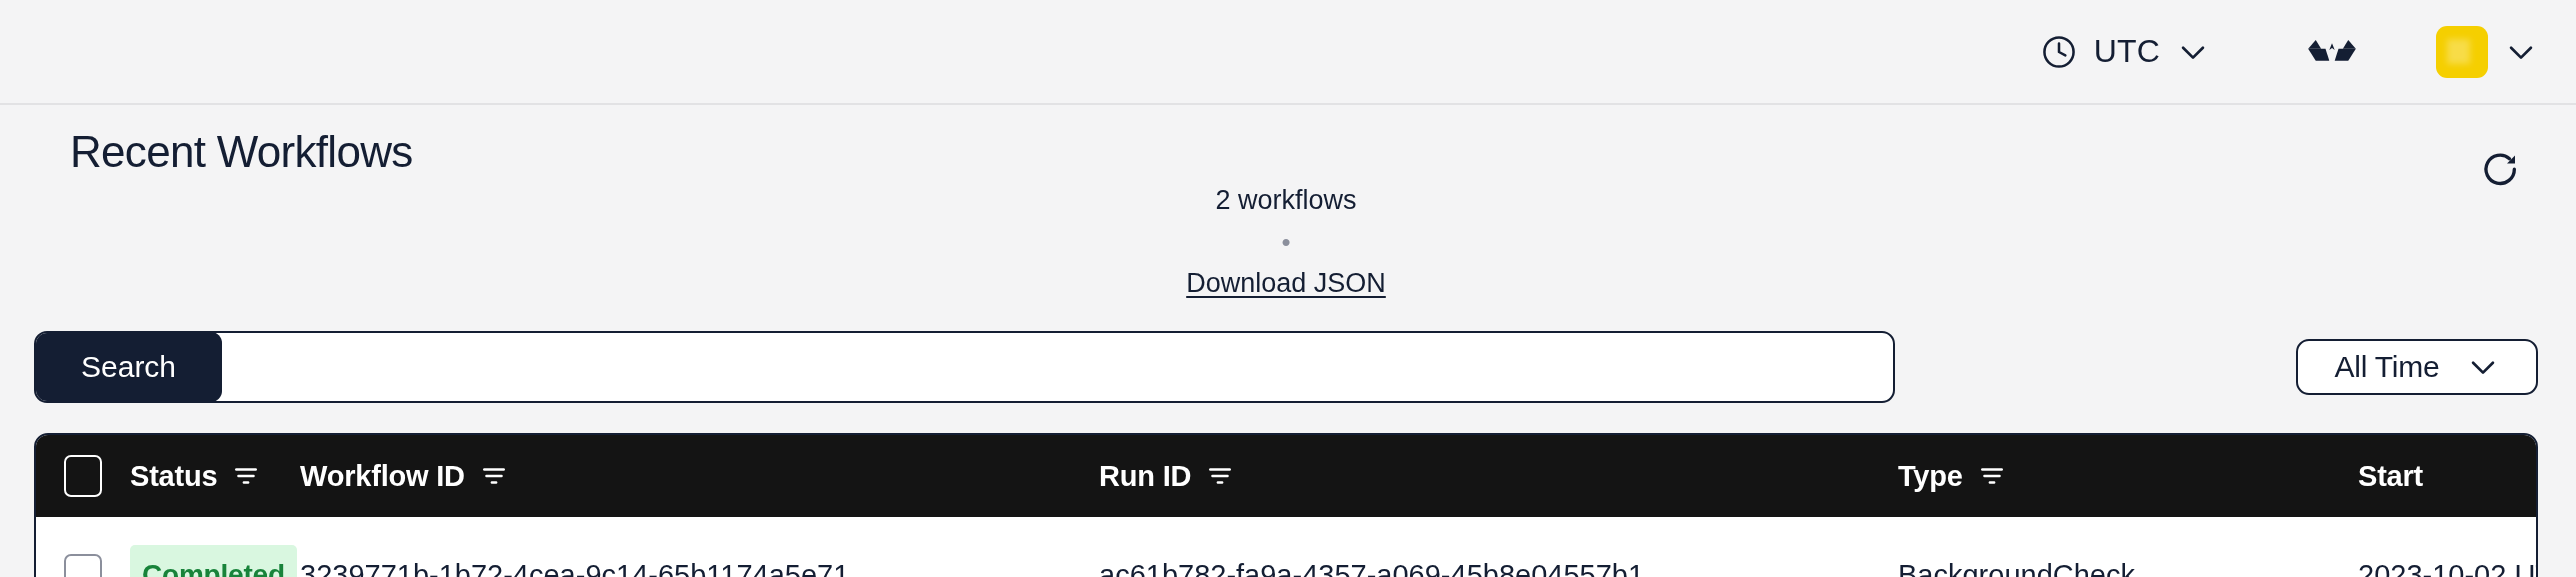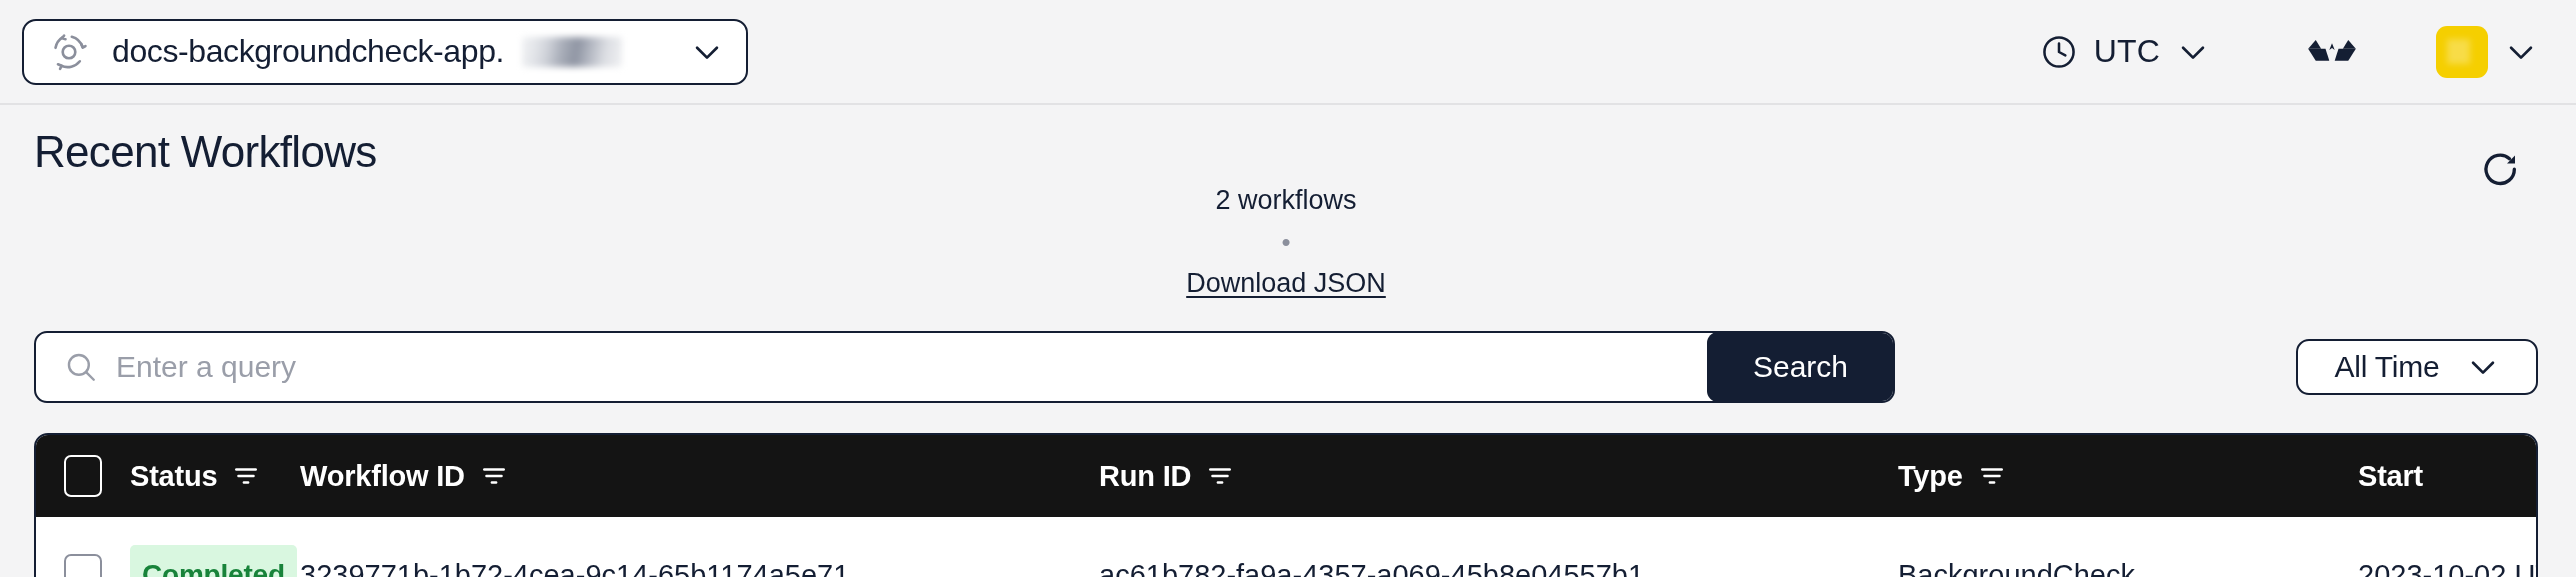--- a/index.html
+++ b/index.html
@@ -110,20 +110,21 @@
   
   .page { padding: 0 38px 0 34px; position: relative; }
 
   .page-head { padding-top: 22px; position: relative; }
   .page-title {
     font-size: 44px;
     font-weight: 400;
     letter-spacing: -0.7px;
     color: #141e33;
     line-height: 1.12;
+    margin-left: 36px;
   }
   .sub-row {
     display: flex;
     align-items: center;
     gap: 13px;
     margin-top: 9px;
     font-size: 27px;
     color: #141e33;
     flex-direction: column;
   }
@@ -287,41 +288,20 @@
     height: 10px;
     background: #ffffff;
     border-bottom: 2px solid #141e33;
   }
 </style>
 </head>
 <body>
 
 <div class="topbar">
 
-  <div class="ns-select">
-    <span class="ns-icon">
-      <svg viewBox="0 0 24 24" fill="none" stroke="currentColor" stroke-width="1.5" stroke-linecap="round" stroke-linejoin="round" width="100%" height="100%">
-        <circle cx="12" cy="12" r="3.6"></circle>
-        <path d="M8.2 3.6 A9 9 0 0 0 4.3 9.6"></path>
-        <path d="M19.7 9.1 A9 9 0 0 0 13.6 3.3"></path>
-        <path d="M7.6 19.9 A9 9 0 0 0 18.2 17.3"></path>
-        <path d="M9.2 2.6 L8.1 4.2 L10 4.7"></path>
-        <path d="M19.1 7.6 L19.9 9.5 L21.4 8.6"></path>
-        <path d="M5.7 19 L7.8 19.9 L6.9 21.6"></path>
-      </svg>
-    </span>
-    <span class="ns-name">docs-backgroundcheck-app.</span>
-    <span class="ns-redacted"></span>
-    <span class="ns-spacer"></span>
-    <span class="chev">
-      <svg viewBox="0 0 24 24" fill="none" stroke="currentColor" stroke-width="1.9" stroke-linecap="round" stroke-linejoin="round" width="100%" height="100%">
-        <path d="M5 9 L12 16 L19 9"></path>
-      </svg>
-    </span>
-  </div>
 
   <div class="topbar-right">
 
     <div class="tz-select">
       <span class="clock-icon">
         <svg viewBox="0 0 24 24" fill="none" stroke="currentColor" stroke-width="1.6" stroke-linecap="round" stroke-linejoin="round" width="100%" height="100%">
           <circle cx="12" cy="12" r="9.2"></circle>
           <path d="M12 6.6 L12 12 L16 14.1"></path>
         </svg>
       </span>
@@ -372,29 +352,20 @@
         <svg viewBox="0 0 24 24" fill="none" stroke="currentColor" stroke-width="2" stroke-linecap="round" stroke-linejoin="round" width="100%" height="100%">
           <path d="M20 11.5 A8.5 8.5 0 1 1 17.1 5.2"></path>
           <path d="M20.4 3.3 L20.4 8.1 L15.6 8.1 Z" fill="currentColor" stroke="none"></path>
         </svg>
       </span>
     </div>
   </div>
 
   <div class="search-row">
     <div class="search-wrap">
-      <div class="search-field">
-        <span class="search-icon">
-          <svg viewBox="0 0 24 24" fill="none" stroke="currentColor" stroke-width="1.7" stroke-linecap="round" width="100%" height="100%">
-            <circle cx="10.5" cy="10.5" r="7"></circle>
-            <path d="M15.6 15.6 L21 21"></path>
-          </svg>
-        </span>
-        <input class="search-input" type="text" placeholder="Enter a query" style="">
-      </div>
       <button class="search-btn">Search</button>
     </div>
 
     <div class="time-select">
       <span class="time-label">All Time</span>
       <span class="chev">
         <svg viewBox="0 0 24 24" fill="none" stroke="currentColor" stroke-width="1.9" stroke-linecap="round" stroke-linejoin="round" width="100%" height="100%">
           <path d="M5 9 L12 16 L19 9"></path>
         </svg>
       </span>

